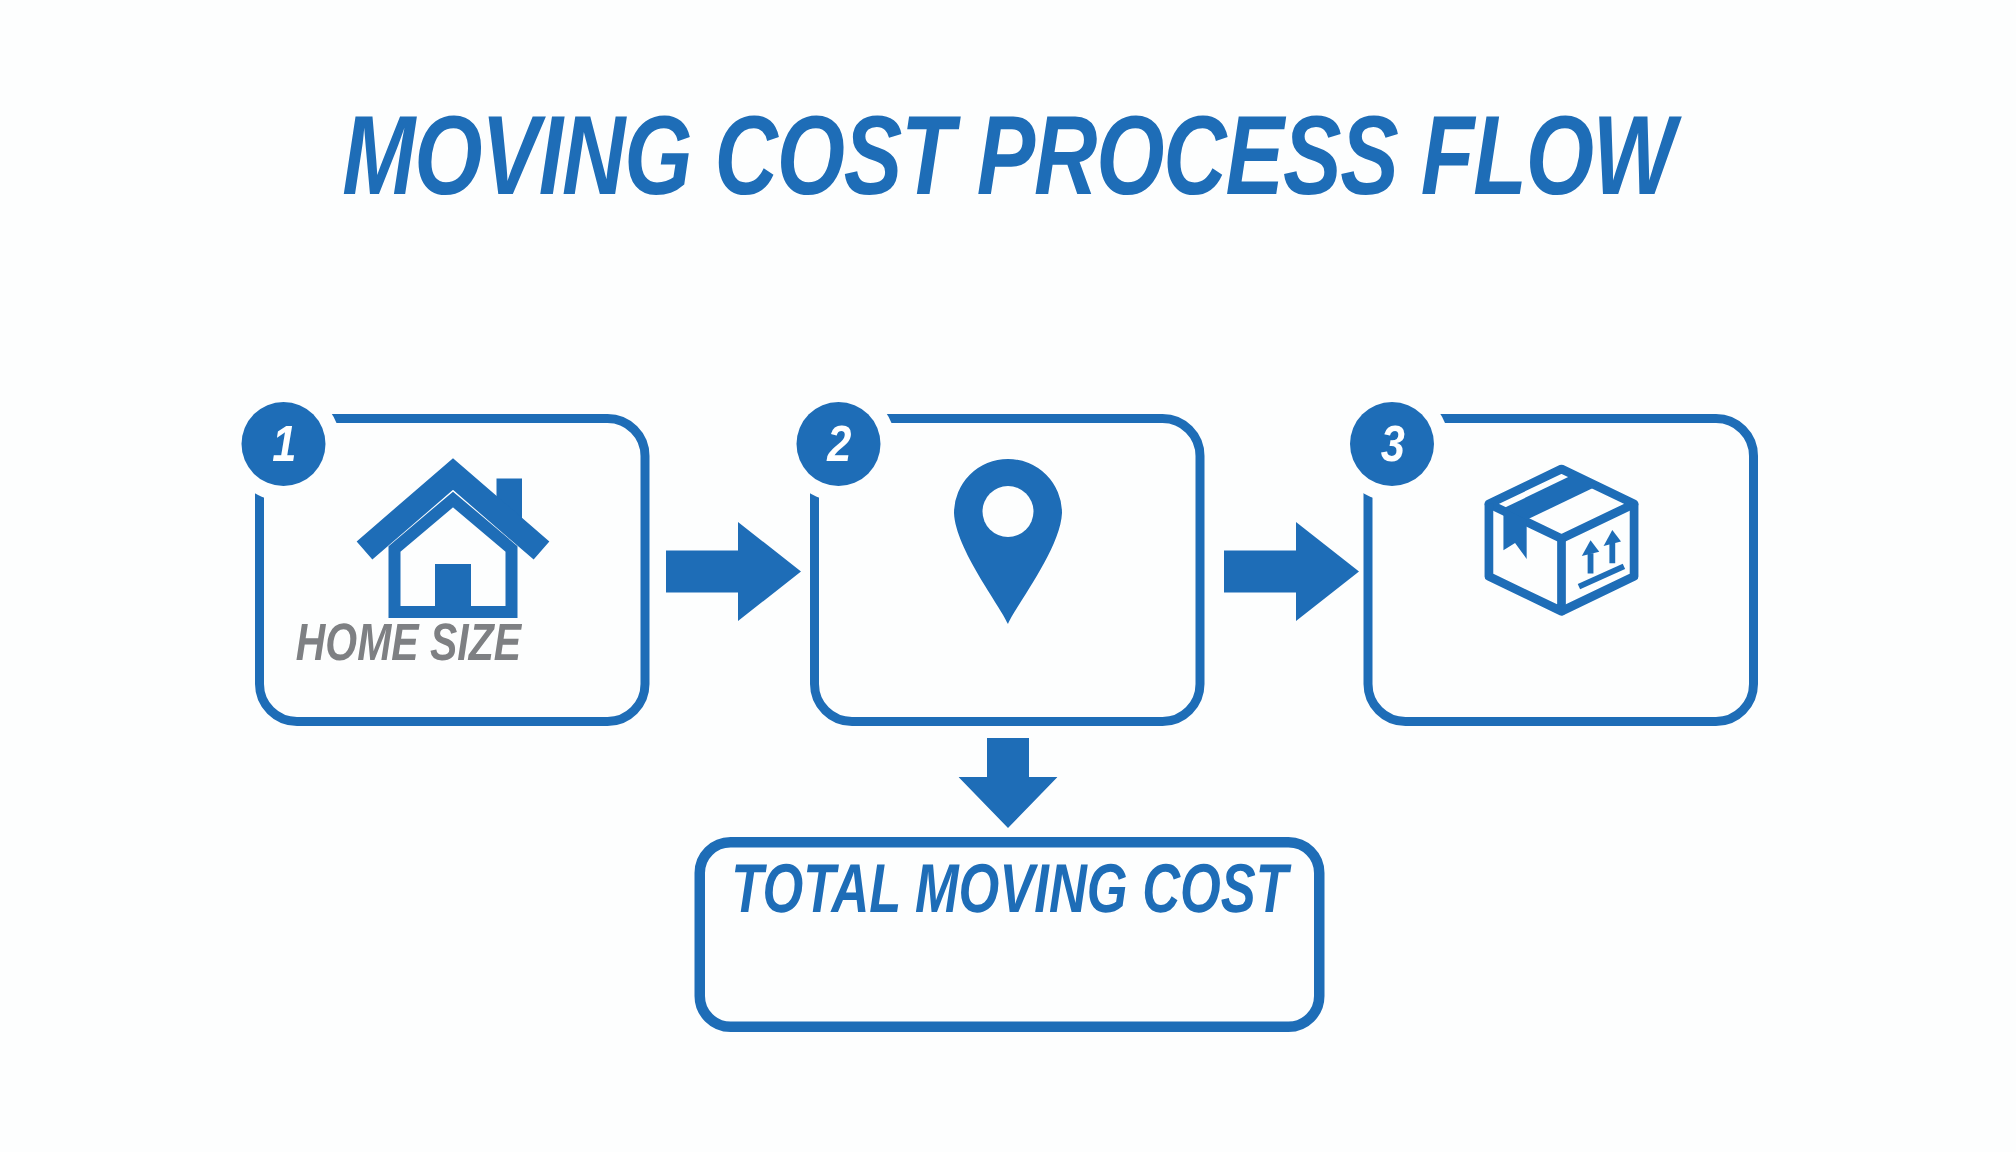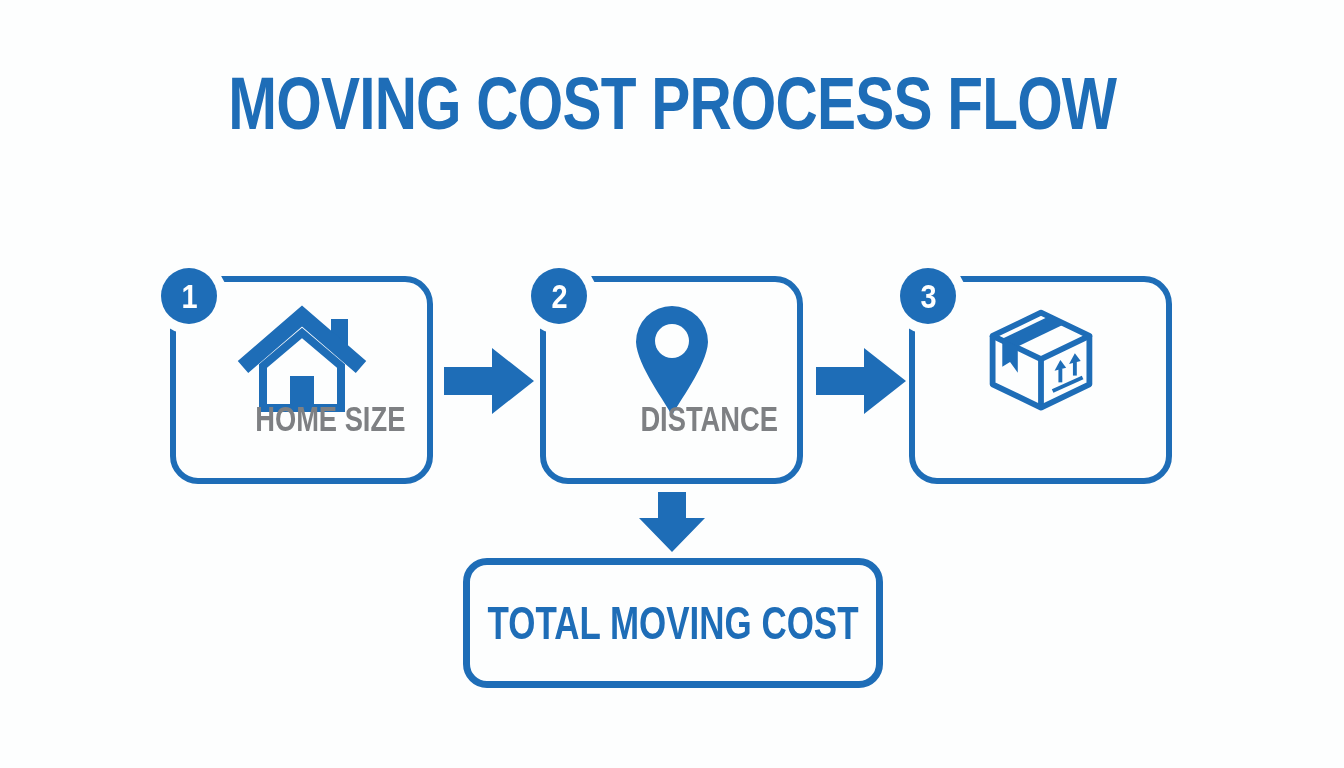--- a/index.html
+++ b/index.html
@@ -10,20 +10,21 @@
   *{margin:0;padding:0;box-sizing:border-box;}
   html,body{width:1344px;height:768px;overflow:hidden;}
   body{
     background:var(--bg);
     font-family:"Liberation Sans", sans-serif;
   }
   .canvas{
     position:relative;
     width:1344px;height:768px;
     background:var(--bg);
+    font-style:italic;
   }
   
   .title{
     position:absolute;
     top:66px;left:0;right:0;
     text-align:center;
     line-height:1;
   }
   .title span{
     display:inline-block;
@@ -62,22 +63,22 @@
     font-weight:bold;
     transform:scaleX(0.85);
   }
   .step-icon{
     position:absolute;
     top:22px;left:0;right:0;
     display:flex;justify-content:center;
   }
   .step-label{
     position:absolute;
-    bottom:42px;left:0;right:0;
-    text-align:right;
+    bottom:32px;left:0;right:0;
+    text-align:left;
     line-height:1;
   }
   .step-label span{
     display:inline-block;
     font-size:35px;
     font-weight:bold;
     color:var(--gray);
     white-space:nowrap;
     transform:scaleX(0.78);
     transform-origin:center;
@@ -88,21 +89,21 @@
   .arrow-2{left:816px;top:348px;}
   .arrow-down{left:639px;top:492px;}
   
   .total-box{
     position:absolute;
     left:463px;top:558px;
     width:420px;height:130px;
     border:7px solid var(--blue);
     border-radius:24px;
     background:var(--bg);
-    display:flex;align-items:center;justify-content:center;
+    display:flex;justify-content:center;
   }
   .total-box span{
     display:inline-block;
     font-size:46px;
     font-weight:bold;
     color:var(--blue);
     white-space:nowrap;
     transform:scaleX(0.76);
     transform-origin:center;
   }
@@ -143,23 +144,20 @@
 
   <div class="step-box b2">
     <div class="badge">
       <span>2</span>
     </div>
     <div class="step-icon">
       <svg width="90" height="116" viewBox="0 0 90 116" aria-hidden="true">
         <path d="M45 112 C40 100 10 62 9 38 A36 36 0 1 1 81 38 C80 62 50 100 45 112 Z" fill="#1e6db7"></path>
         <circle cx="45" cy="37" r="17" fill="#fdfefe"></circle>
       </svg>
-    </div>
-    <div class="step-label">
-      <span>DISTANCE</span>
     </div>
   </div>
 
   <svg class="arrow arrow-2" width="90" height="66" viewBox="0 0 90 66">
     <polygon points="0,19 48,19 48,0 90,33 48,66 48,47 0,47" fill="#1e6db7"></polygon>
   </svg>
 
   <div class="step-box b3">
     <div class="badge">
       <span>3</span>

